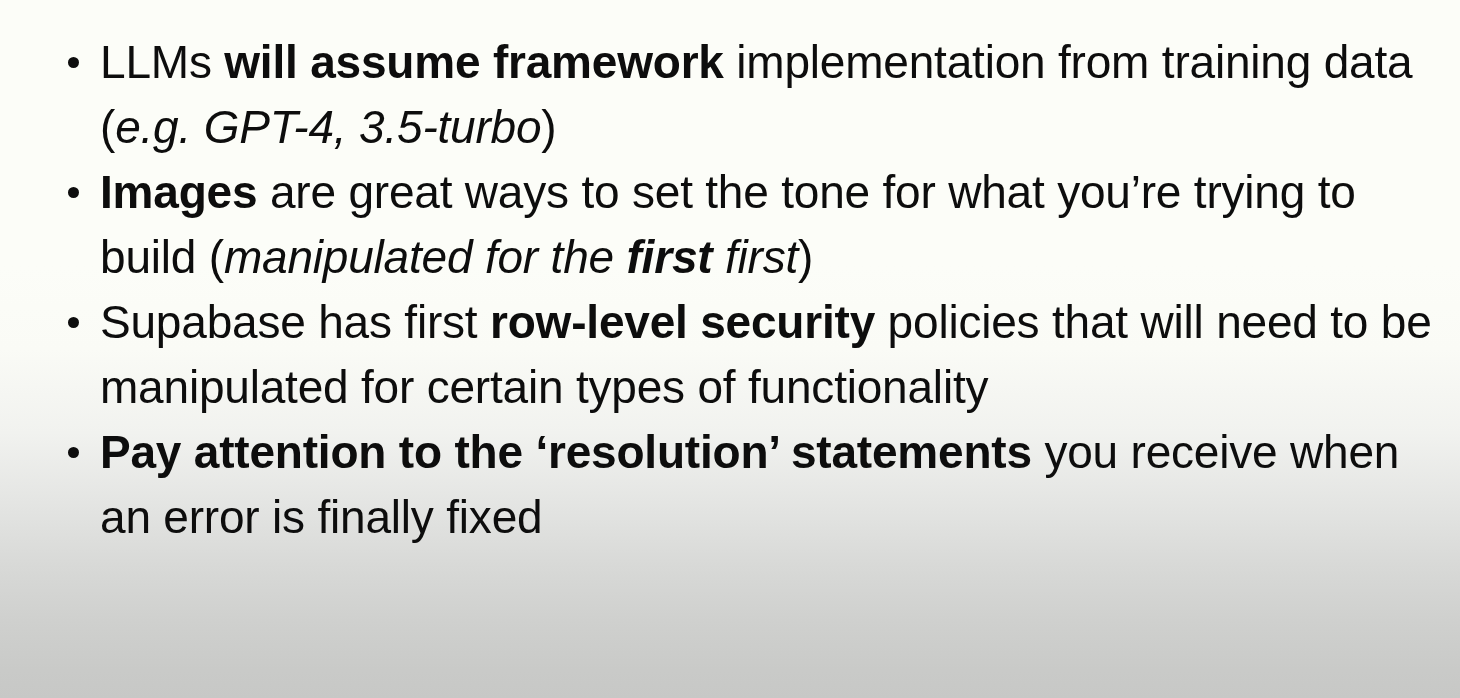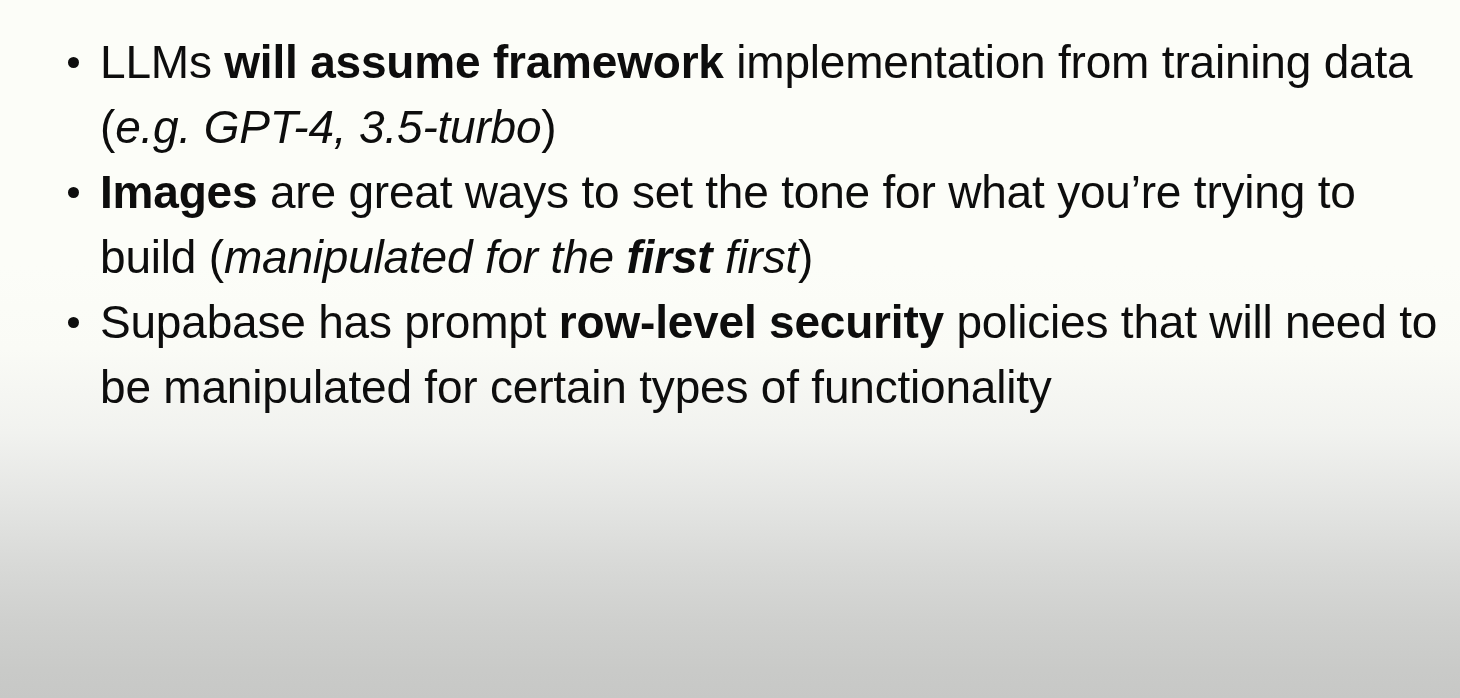--- a/index.html
+++ b/index.html
@@ -82,16 +82,20 @@
       <li class="bullet-item">
         <span class="bullet-marker"></span>
         <span class="bullet-text"><span>LLMs </span><span class="b">will assume framework</span><span> implementation from training data (</span><span class="i">e.g. GPT-4, 3.5-turbo</span><span>)</span></span>
       </li>
       <li class="bullet-item">
         <span class="bullet-marker"></span>
         <span class="bullet-text"><span class="b">Images</span><span> are great ways to set the tone for what you’re trying to build (</span><span class="i">manipulated for the </span><span class="bi">first</span><span class="i"> first</span><span>)</span></span>
       </li>
       <li class="bullet-item">
         <span class="bullet-marker"></span>
-        <span class="bullet-text"><span>Supabase has prompt </span><span class="b">row-level security</span><span> policies that will need to be manipulated for certain types of functionality</span></span>
+        <span class="bullet-text"><span>Supabase has first </span><span class="b">row-level security</span><span> policies that will need to be manipulated for certain types of functionality</span></span>
+      </li>
+      <li class="bullet-item">
+        <span class="bullet-marker"></span>
+        <span class="bullet-text"><span class="b">Pay attention to the ‘resolution’ statements</span><span> you receive when an error is finally fixed</span></span>
       </li>
     </ul>
 </div>
 
 </body></html>

